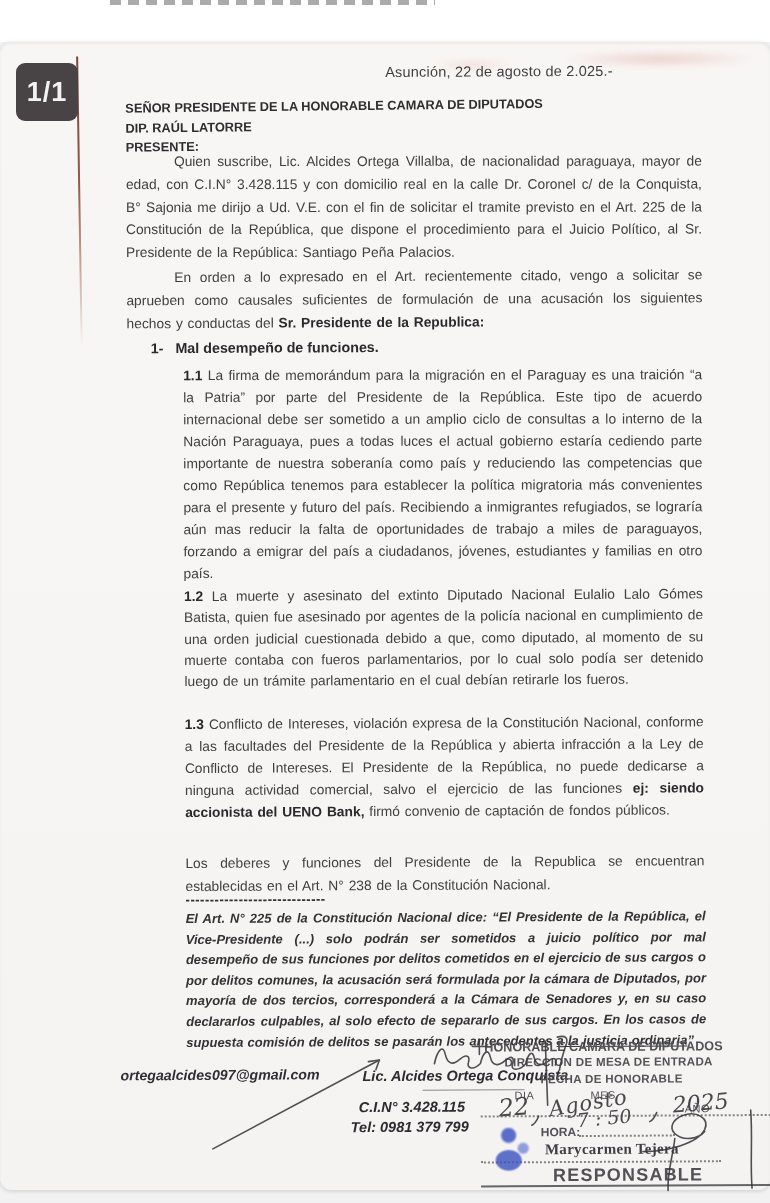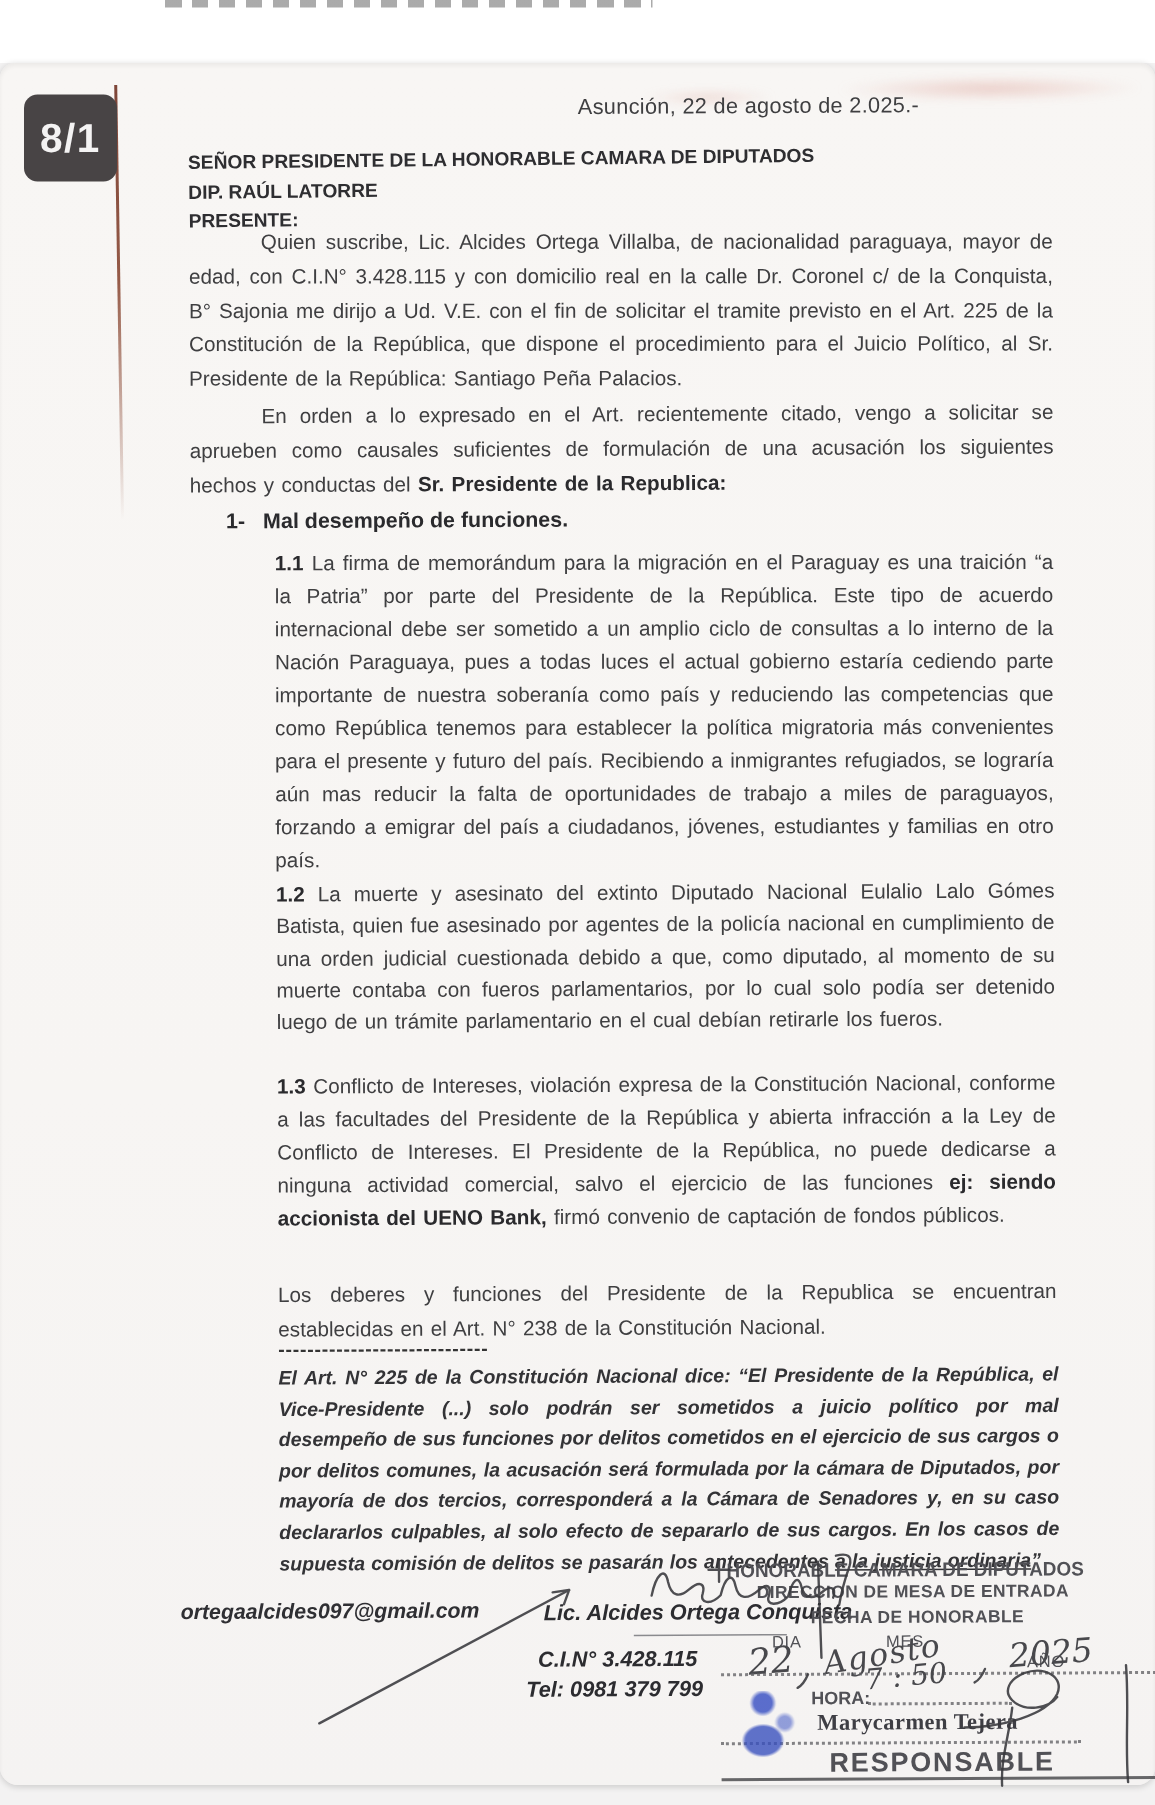--- a/index.html
+++ b/index.html
@@ -162,14 +162,14 @@
         <path d="M555 1038 q12 -3 9 7 q-5 14 -7 26"></path>
         <path d="M477 1040 l0 15 M470 1047 l14 0"></path>
         <path d="M536 1117 q-3 7 -7 9 M654 1114 q-3 7 -7 9"></path>
         <path d="M640 1153 c25 0 55 -8 62 -22 c5 -11 -8 -19 -22 -14 c-10 4 -14 12 -8 18 c8 8 24 6 30 -2"></path>
         <path d="M672 1140 c-2 18 -8 34 -7 52"></path>
         <path d="M748 1112 c2 28 -1 53 1 78"></path>
       </g>
     </svg>
   </div>
 
-  <div class="badge">8/1</div>
+  <div class="badge">1/1</div>
 </div>
 
 </body></html>

